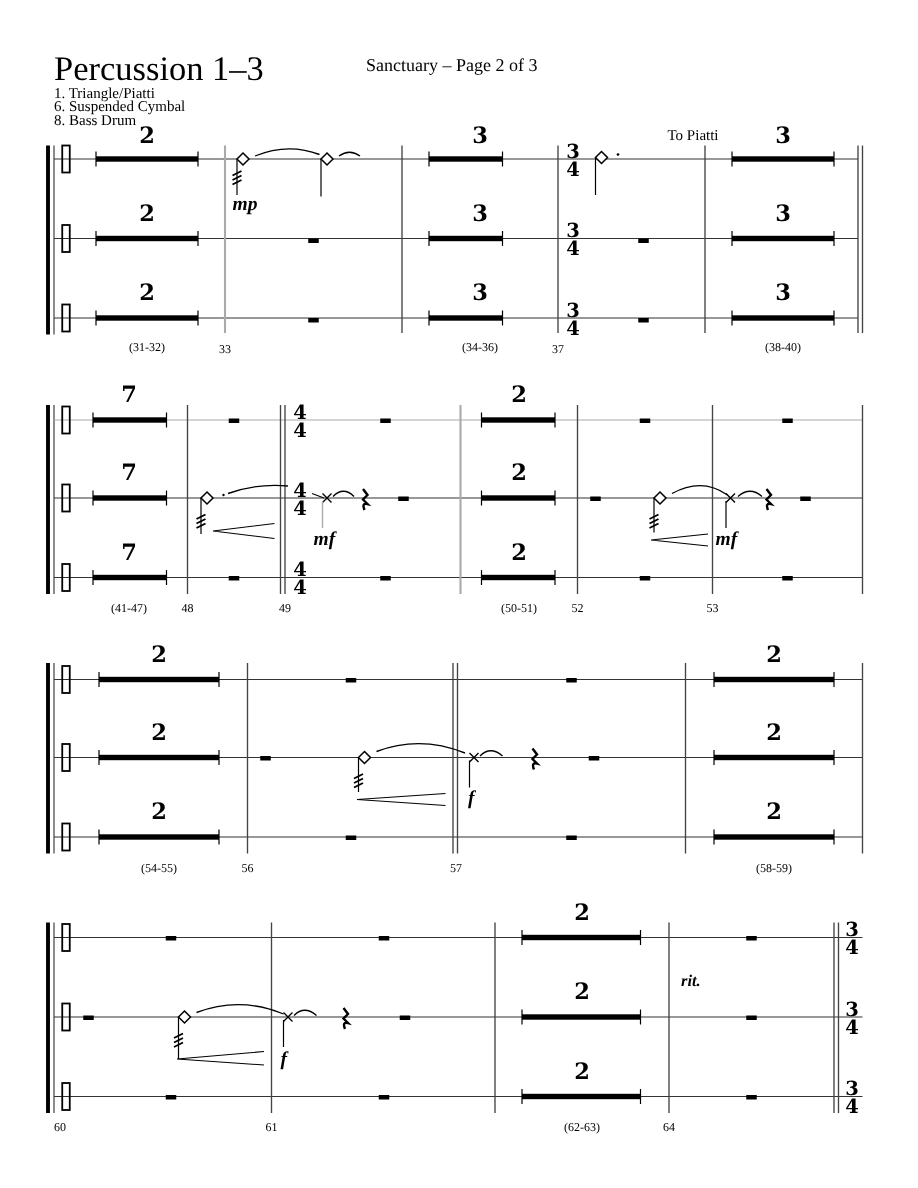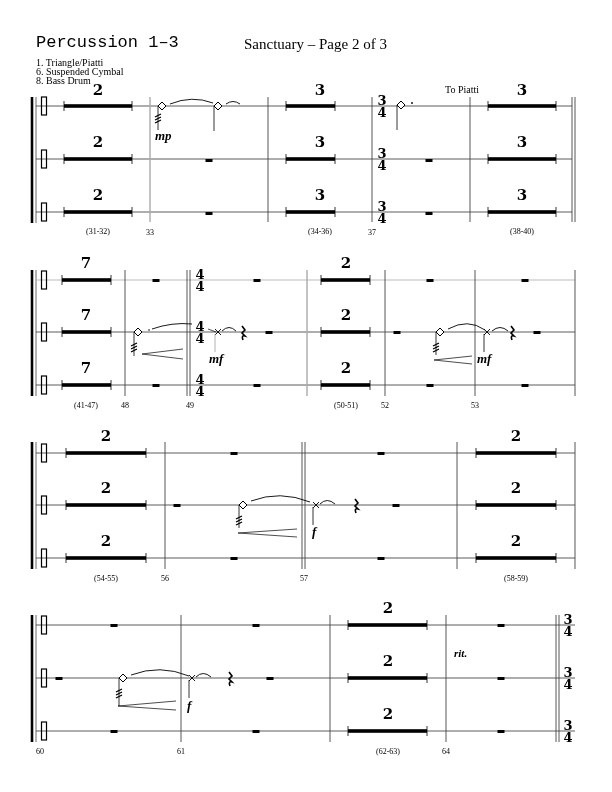--- a/index.html
+++ b/index.html
@@ -1,18 +1,18 @@
 <!DOCTYPE html>
 <html><head>
 <meta charset="utf-8">
 <style>
   html, body { margin: 0; padding: 0; background: #ffffff; }
   body { width: 612px; height: 792px; position: relative; overflow: hidden; font-family: "DejaVu Serif", "Liberation Serif", serif; color: #000; }
-  .title { position: absolute; left: 36px; top: 33px; font-size: 17px; font-family: Liberation Mono, monospace; }
-  .subtitle { position: absolute; left: 244px; top: 36px; font-size: 15px; font-family: "Liberation Serif", "DejaVu Serif", serif; }
+  .title { position: absolute; left: 36px; top: 33px; font-size: 23px; font-family: Liberation Serif, serif; }
+  .subtitle { position: absolute; left: 244px; top: 36px; font-size: 12px; font-family: "Liberation Serif", "DejaVu Serif", serif; }
   .instr { position: absolute; left: 36px; font-size: 10px; font-family: Liberation Serif, serif; line-height: 9px; }
   svg.score { position: absolute; left: 0; top: 0; }
   .mnum { font-family: "Liberation Serif", "DejaVu Serif", serif; font-size: 8px; }
   .mrnum { font-family: "DejaVu Serif", "Liberation Serif", serif; font-weight: bold; font-size: 15px; }
   .ts { font-family: "DejaVu Serif", "Liberation Serif", serif; font-weight: bold; font-size: 13px; }
   .dyn { font-family: "Liberation Serif", "DejaVu Serif", serif; font-style: italic; font-weight: bold; font-size: 13px; }
   .text { font-family: "Liberation Serif", "DejaVu Serif", serif; font-size: 10px; }
 </style>
 </head>
 <body>

